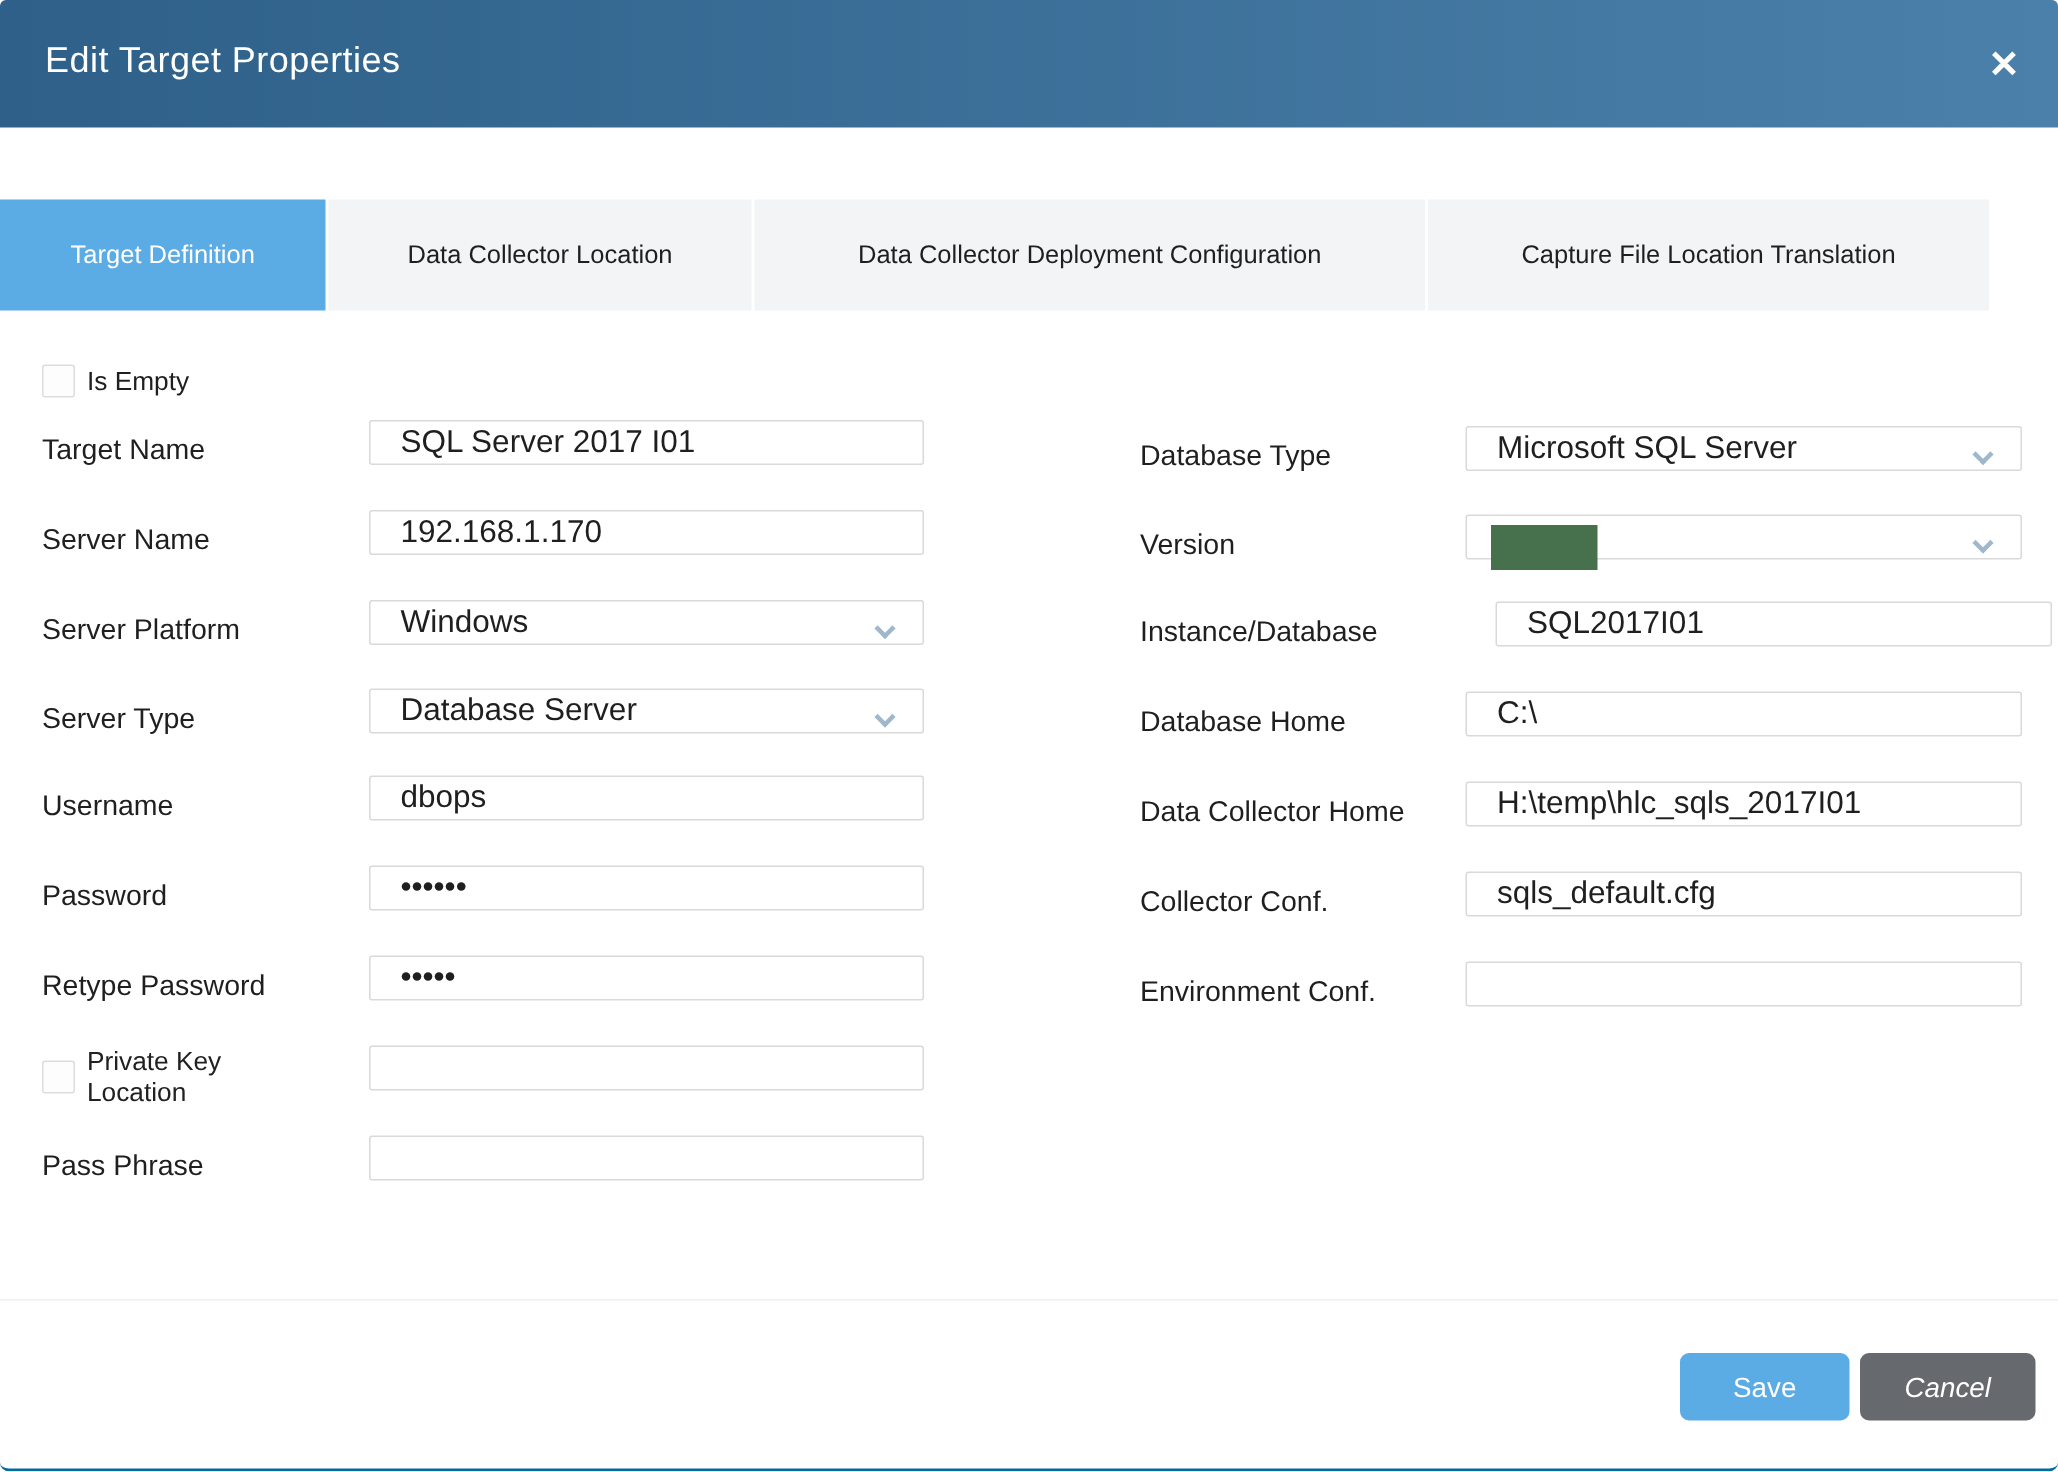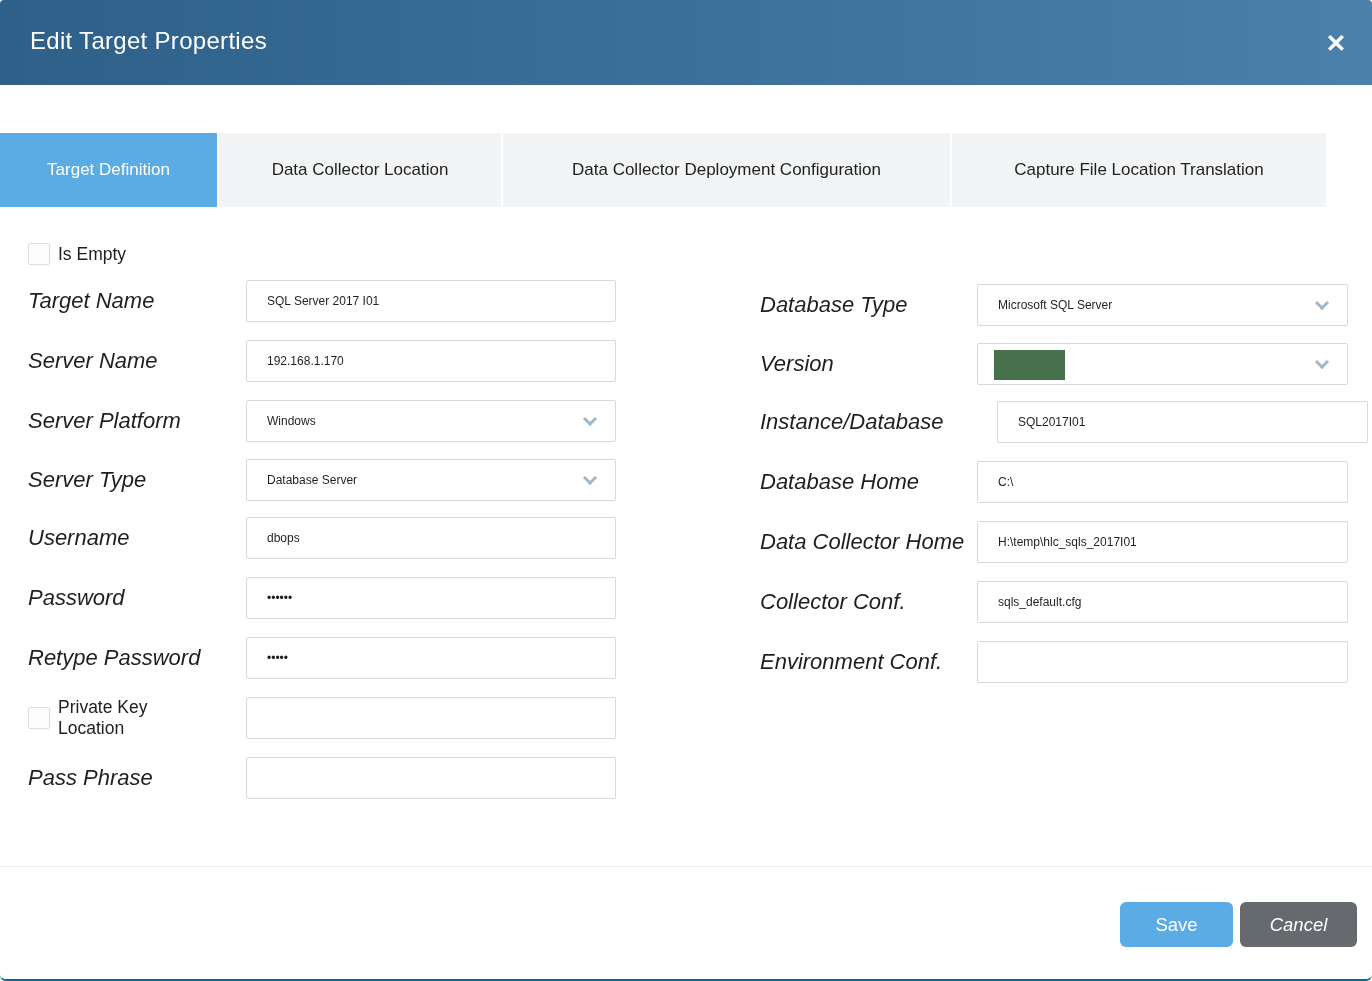--- a/index.html
+++ b/index.html
@@ -60,39 +60,38 @@
   }
   .tab.active { background: #5babe4; color: #ffffff; }
   .tab-1 { left: 0;    width: 217px; }
   .tab-2 { left: 219px; width: 282px; }
   .tab-3 { left: 503px; width: 447px; }
   .tab-4 { left: 952px; width: 374px; }
 
   
   .field-label {
     position: absolute;
-    font-size: 22px;
+    font-size: 19px;
     color: #1f1f1f;
     height: 42px;
     line-height: 42px;
     white-space: nowrap;
-    font-style: italic;
   }
   .field-label.left-col  { left: 28px; }
   .field-label.right-col { left: 760px; }
 
   .text-input, .select-box {
     position: absolute;
     width: 370px;
-    height: 42px;
+    height: 30px;
     border: 1px solid #d9d9d9;
     border-radius: 2px;
     background: #ffffff;
     font-family: "Liberation Sans", sans-serif;
-    font-size: 12px;
+    font-size: 21px;
     color: #1f1f1f;
     padding: 0 36px 0 20px;
     outline: none;
   }
   .left-input  { left: 246px; }
   .right-input { left: 977px; width: 371px; }
 
   .select-box {
     display: flex;
     align-items: center;

